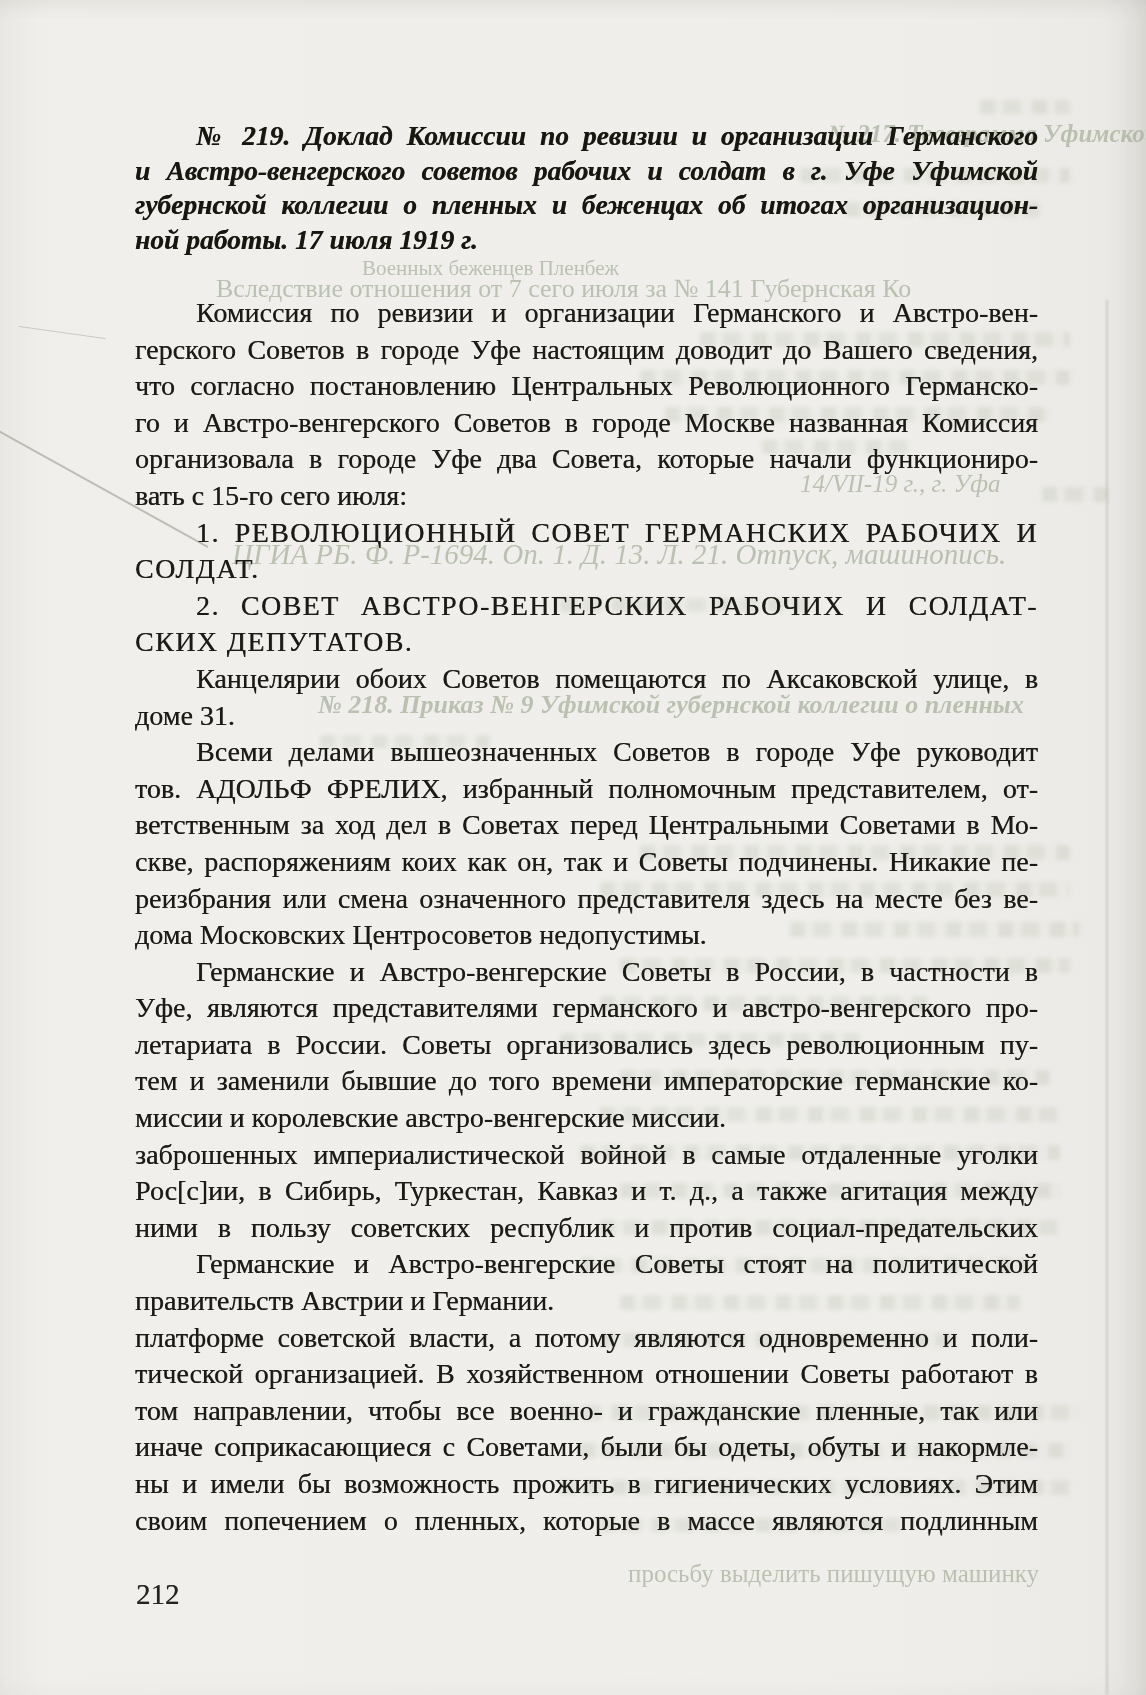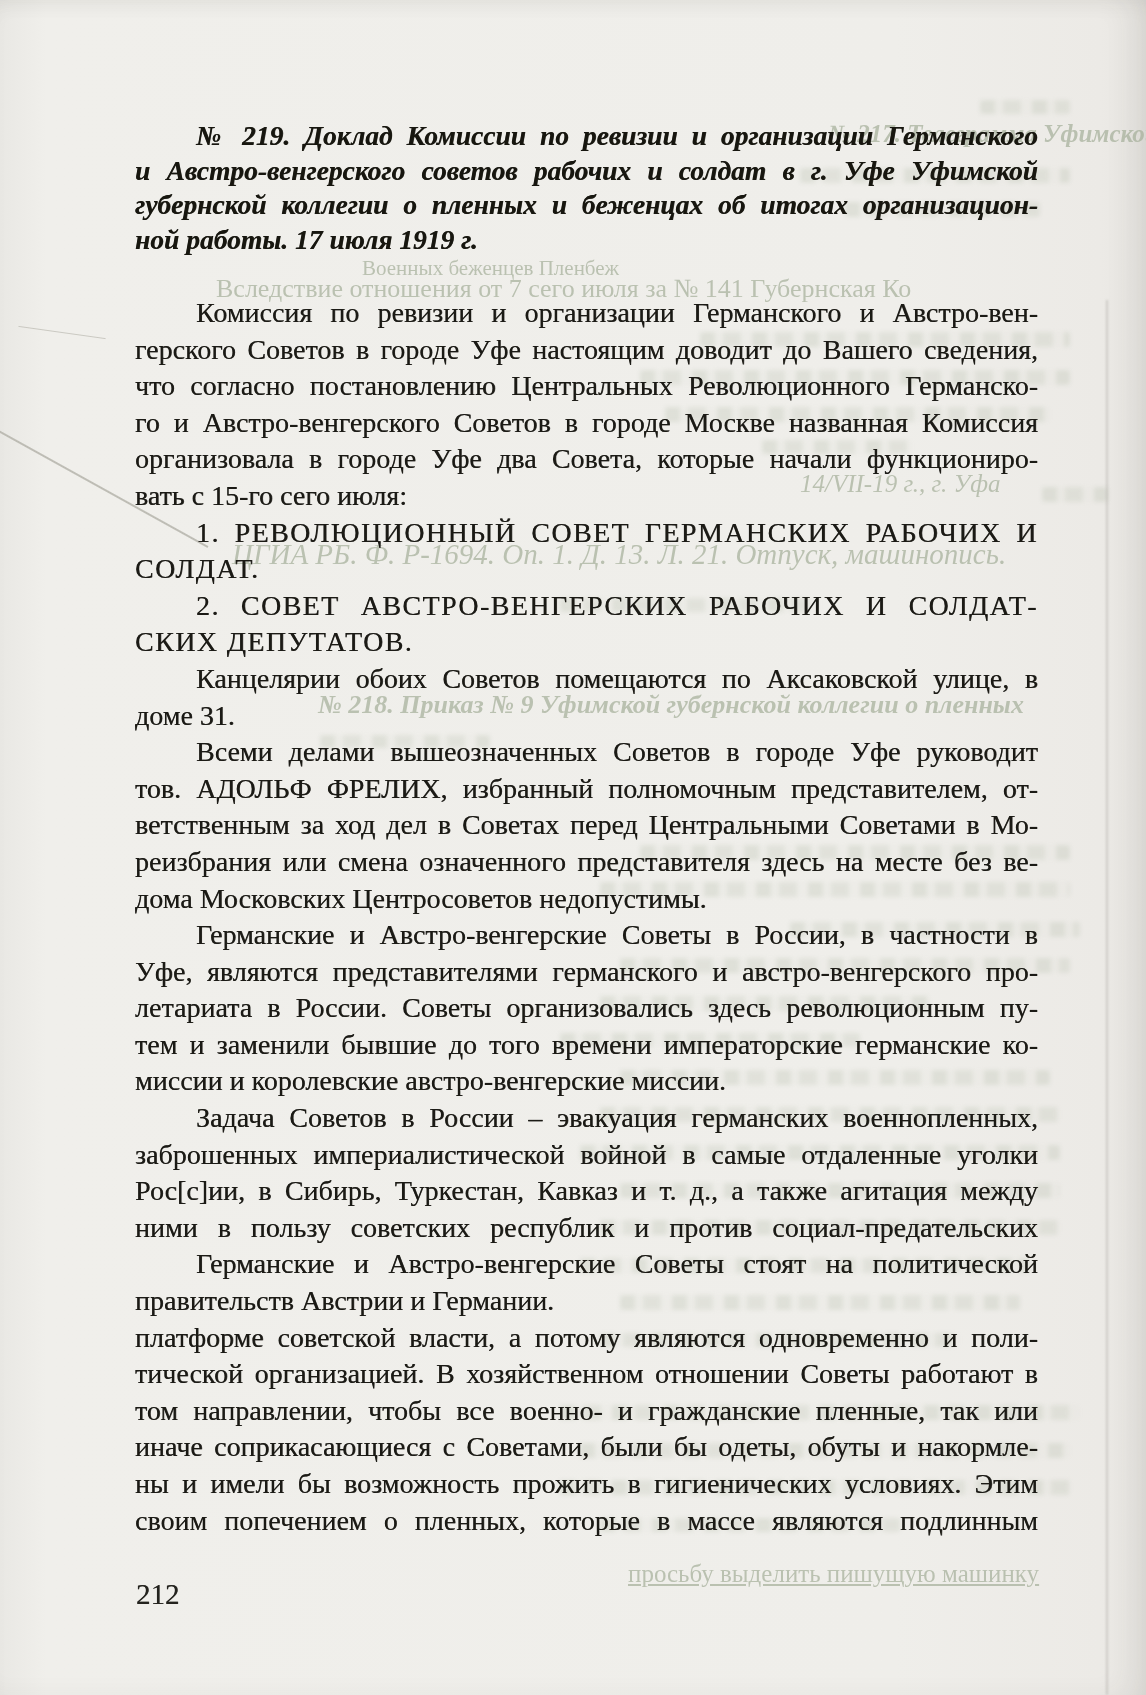--- a/index.html
+++ b/index.html
@@ -60,21 +60,21 @@
 <body>
 
 <div class="page">
   <div id="bleed-layer">
       <div class="bleed-frag i b" style="left: 828px; top: 120px; font-size: 25px;">№ 217. Телеграмма Уфимской</div>
       <div class="bleed-frag" style="left: 362px; top: 256px; font-size: 21px;">Военных беженцев Пленбеж</div>
       <div class="bleed-frag" style="left: 216px; top: 274px; font-size: 26px;">Вследствие отношения от 7 сего июля за № 141 Губернская Ко</div>
       <div class="bleed-frag i" style="left: 800px; top: 470px; font-size: 25px;">14/VII-19 г., г. Уфа</div>
       <div class="bleed-frag i" style="left: 232px; top: 538px; font-size: 29px;">ЦГИА РБ. Ф. Р-1694. Оп. 1. Д. 13. Л. 21. Отпуск, машинопись.</div>
       <div class="bleed-frag i b" style="left: 318px; top: 690px; font-size: 26px;">№ 218. Приказ № 9 Уфимской губернской коллегии о пленных</div>
-      <div class="bleed-frag" style="left: 628px; top: 1560px; font-size: 25px; text-decoration: underline;">просьбу выделить пишущую машинку</div>
+      <div class="bleed-frag" style="left: 628px; top: 1560px; font-size: 25px;">просьбу выделить пишущую машинку</div>
       <div class="smudge" style="left: 980px; top: 100px; width: 90px; height: 14px;"></div>
       <div class="smudge" style="left: 800px; top: 168px; width: 270px; height: 15px;"></div>
       <div class="smudge" style="left: 845px; top: 202px; width: 195px; height: 15px;"></div>
       <div class="smudge" style="left: 700px; top: 332px; width: 370px; height: 15px;"></div>
       <div class="smudge" style="left: 640px; top: 370px; width: 430px; height: 15px;"></div>
       <div class="smudge" style="left: 665px; top: 407px; width: 385px; height: 15px;"></div>
       <div class="smudge" style="left: 762px; top: 440px; width: 150px; height: 14px;"></div>
       <div class="smudge" style="left: 1042px; top: 487px; width: 66px; height: 15px;"></div>
       <div class="smudge" style="left: 560px; top: 598px; width: 260px; height: 14px;"></div>
       <div class="smudge" style="left: 320px; top: 735px; width: 170px; height: 13px;"></div>
@@ -115,28 +115,28 @@
       <div class="line">вать с 15-го сего июля:</div>
       <div class="line j ind caps">1. РЕВОЛЮЦИОННЫЙ СОВЕТ ГЕРМАНСКИХ РАБОЧИХ И</div>
       <div class="line caps">СОЛДАТ.</div>
       <div class="line j ind caps">2. СОВЕТ АВСТРО-ВЕНГЕРСКИХ РАБОЧИХ И СОЛДАТ-</div>
       <div class="line caps">СКИХ ДЕПУТАТОВ.</div>
       <div class="line j ind">Канцелярии обоих Советов помещаются по Аксаковской улице, в</div>
       <div class="line">доме 31.</div>
       <div class="line j ind">Всеми делами вышеозначенных Советов в городе Уфе руководит</div>
       <div class="line j">тов. АДОЛЬФ ФРЕЛИХ, избранный полномочным представителем, от-</div>
       <div class="line j">ветственным за ход дел в Советах перед Центральными Советами в Мо-</div>
+      <div class="line j">скве, распоряжениям коих как он, так и Советы подчинены. Никакие пе-</div>
       <div class="line j">реизбрания или смена означенного представителя здесь на месте без ве-</div>
       <div class="line">дома Московских Центросоветов недопустимы.</div>
       <div class="line j ind">Германские и Австро-венгерские Советы в России, в частности в</div>
       <div class="line j">Уфе, являются представителями германского и австро-венгерского про-</div>
       <div class="line j">летариата в России. Советы организовались здесь революционным пу-</div>
       <div class="line j">тем и заменили бывшие до того времени императорские германские ко-</div>
       <div class="line">миссии и королевские австро-венгерские миссии.</div>
-      <div class="line j ind">Задача Советов в России – эвакуация германских военнопленных,</div>
       <div class="line j">заброшенных империалистической войной в самые отдаленные уголки</div>
       <div class="line j">Рос[с]ии, в Сибирь, Туркестан, Кавказ и т. д., а также агитация между</div>
       <div class="line j">ними в пользу советских республик и против социал-предательских</div>
       <div class="line j ind">Германские и Австро-венгерские Советы стоят на политической</div>
       <div class="line">правительств Австрии и Германии.</div>
       <div class="line j">платформе советской власти, а потому являются одновременно и поли-</div>
       <div class="line j">тической организацией. В хозяйственном отношении Советы работают в</div>
       <div class="line j">том направлении, чтобы все военно- и гражданские пленные, так или</div>
       <div class="line j">иначе соприкасающиеся с Советами, были бы одеты, обуты и накормле-</div>
       <div class="line j">ны и имели бы возможность прожить в гигиенических условиях. Этим</div>

